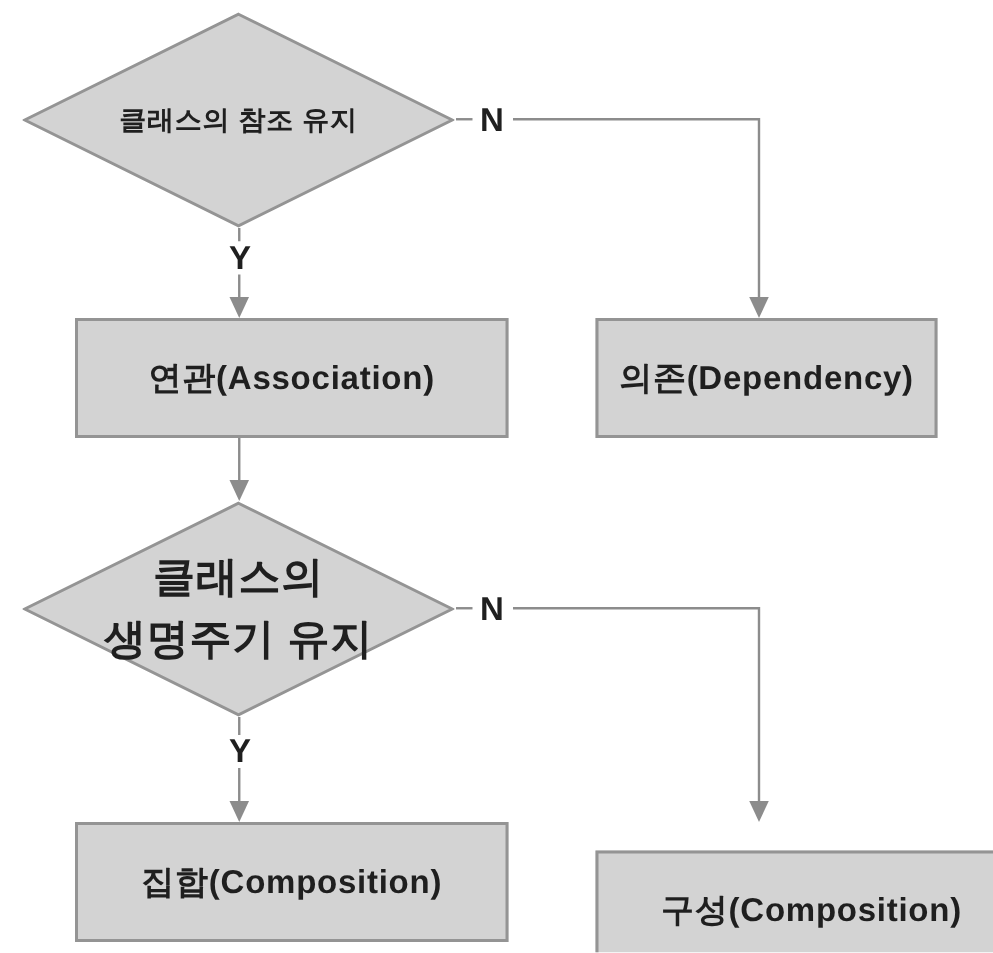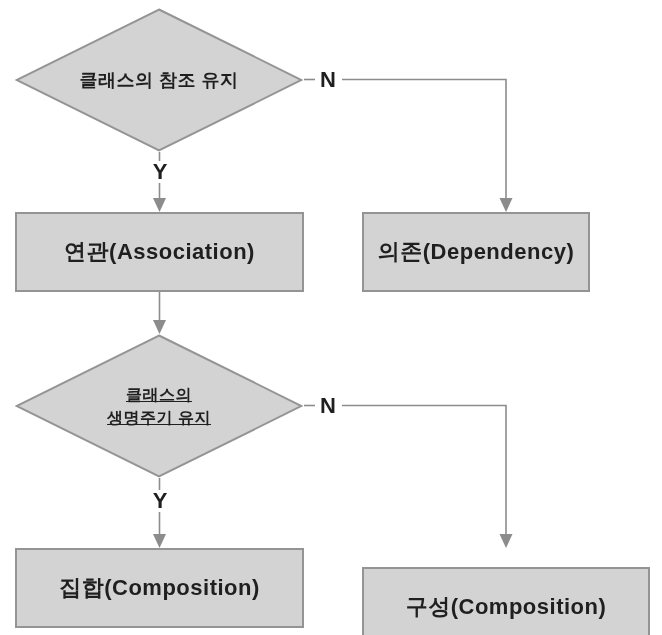--- a/index.html
+++ b/index.html
@@ -52,20 +52,21 @@
   .node{
     position:absolute;
     height:80px;
     background:var(--shape-fill);
     border:2px solid var(--shape-border);
     box-sizing:border-box;
     display:flex;align-items:center;justify-content:center;
     font-size:22px;
     font-weight:bold;
     letter-spacing:0.5px;
+    margin-left:35px;
   }
   .branch{
     position:absolute;
     transform:translate(-50%,-50%);
     font-size:22px;
     font-weight:bold;
     color:var(--text-color);
     background:var(--canvas-bg);
     padding:0 2px;
     line-height:1;
@@ -102,21 +103,21 @@
     <svg width="288" height="144" viewBox="0 0 288 144">
       <polygon class="poly" points="144,1.5 286.5,72 144,142.5 1.5,72"></polygon>
     </svg>
     <div class="dlabel">클래스의 참조 유지</div>
   </div>
 
   <div class="diamond" style="left:15px;top:334px;">
     <svg width="288" height="144" viewBox="0 0 288 144">
       <polygon class="poly" points="144,1.5 286.5,72 144,142.5 1.5,72"></polygon>
     </svg>
-    <div class="dlabel" style="font-size:16px;text-decoration:underline;">클래스의
+    <div class="dlabel" style="font-size:28px;">클래스의
 생명주기 유지</div>
   </div>
 
   <div class="node" style="left:15px;top:212px;width:289px;">
     <span>연관(Association)</span>
   </div>
   <div class="node" style="left:362px;top:212px;width:228px;">
     <span>의존(Dependency)</span>
   </div>
   <div class="node" style="left:15px;top:548px;width:289px;">

